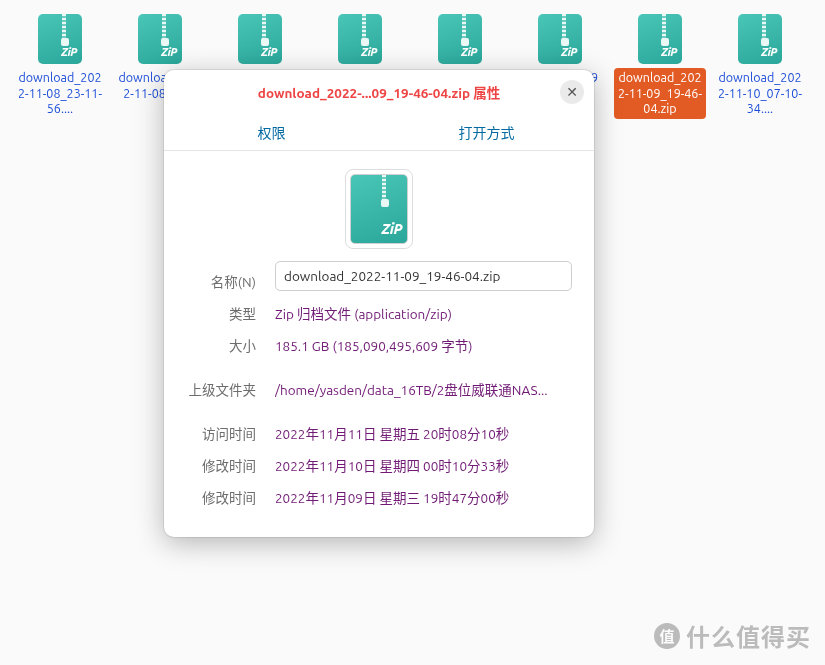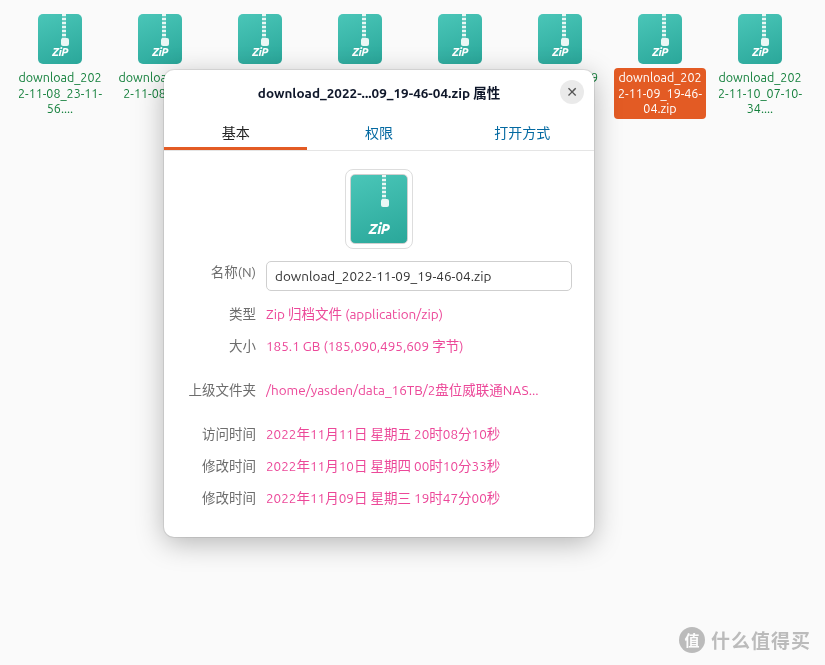--- a/index.html
+++ b/index.html
@@ -32,21 +32,21 @@
   color: #fff;
   border-radius: 4px;
 }
 .zip-icon {
   width: 44px; height: 50px;
   background: linear-gradient(160deg,#4ac6b8 0%, #2aa79a 100%);
   border-radius: 5px;
   position: relative;
   display: flex;
   align-items: flex-end;
-  justify-content: center;
+  justify-content: flex-end;
   padding: 6px 5px;
   color: #fff;
   font-weight: 900;
   font-size: 11px;
   font-style: italic;
   letter-spacing: -0.5px;
 }
 .zip-icon::before {
   content: "";
   position: absolute;
@@ -63,21 +63,21 @@
   border-radius:2px;
 }
 .file-label {
   margin-top: 4px;
   width: 92px;
   text-align: center;
   font-size: 12.5px;
   line-height: 1.25;
   padding: 2px 2px;
   word-break: break-all;
-  color: #15803d;
+  color: #1d4ed8;
 }
 
 
 .dialog {
   position: absolute;
   left: 164px; top: 70px;
   width: 430px;
   background: #fff;
   border-radius: 10px;
   box-shadow: 0 6px 28px rgba(0,0,0,0.28), 0 0 0 1px rgba(0,0,0,0.08);
@@ -86,21 +86,21 @@
   position: relative;
   height: 44px;
   display: flex;
   align-items: center;
   justify-content: center;
   border-bottom: 1px solid transparent;
 }
 .dialog-title {
   font-weight: 700;
   font-size: 13.5px;
-  color: #0f172a;
+  color: #ef4444;
 }
 .dialog-close {
   position: absolute;
   right: 10px; top: 10px;
   width: 24px; height: 24px;
   border-radius: 50%;
   background: #eaeaea;
   display: flex; align-items:center; justify-content:center;
   cursor: pointer;
   color:#555;
@@ -135,33 +135,34 @@
   width: 58px; height: 70px;
   font-size: 14px;
   border:1px solid #d0d0d0;
   background: linear-gradient(160deg,#4ac6b8 0%, #2aa79a 100%);
 }
 .big-icon-wrap{
   padding:4px; border:1px solid #ddd; border-radius:8px; background:#fff;
 }
 .info-row {
   display: flex;
-  align-items: flex-start;
+  align-items: flex-end;
   margin-top: 12px;
   font-size: 13.5px;
+  gap: 9px;
 }
 .info-row .lbl {
   width: 80px;
   text-align: right;
   color: #6d6d6d;
   padding-right: 10px;
   flex-shrink: 0;
 }
 .info-row .val {
-  color: #ec4899;
+  color: #701a75;
   flex: 1;
   overflow: hidden;
   text-overflow: ellipsis;
   white-space: nowrap;
 }
 .name-input {
   flex: 1;
   border: 1px solid #cfcfcf;
   border-radius: 5px;
   padding: 6px 8px;
@@ -182,21 +183,21 @@
 .wm-badge {
   width: 26px; height: 26px;
   border-radius: 50%;
   background: #888;
   color: #fff;
   display:flex;align-items:center;justify-content:center;
   font-size: 15px;
   font-weight: 700;
 }
 .wm-text {
-  font-size: 19px;
+  font-size: 24px;
   font-weight: 700;
   color: #888;
   letter-spacing: 1px;
 }
 </style>
 </head>
 <body>
 
 <div class="desktop" id="desktop">
     <div class="file-item">
@@ -251,21 +252,20 @@
 
 <div class="dialog">
   <div class="dialog-header">
     <div class="dialog-title">download_2022-...09_19-46-04.zip 属性</div>
     <div class="dialog-close">
       <span>✕</span>
     </div>
   </div>
 
   <div class="tabs">
-    <div class="tab active">基本</div>
     <div class="tab">权限</div>
     <div class="tab">打开方式</div>
   </div>
 
   <div class="dialog-body">
     <div class="big-icon">
       <div class="big-icon-wrap">
         <div class="zip-icon">
           <span>ZiP</span>
         </div>

